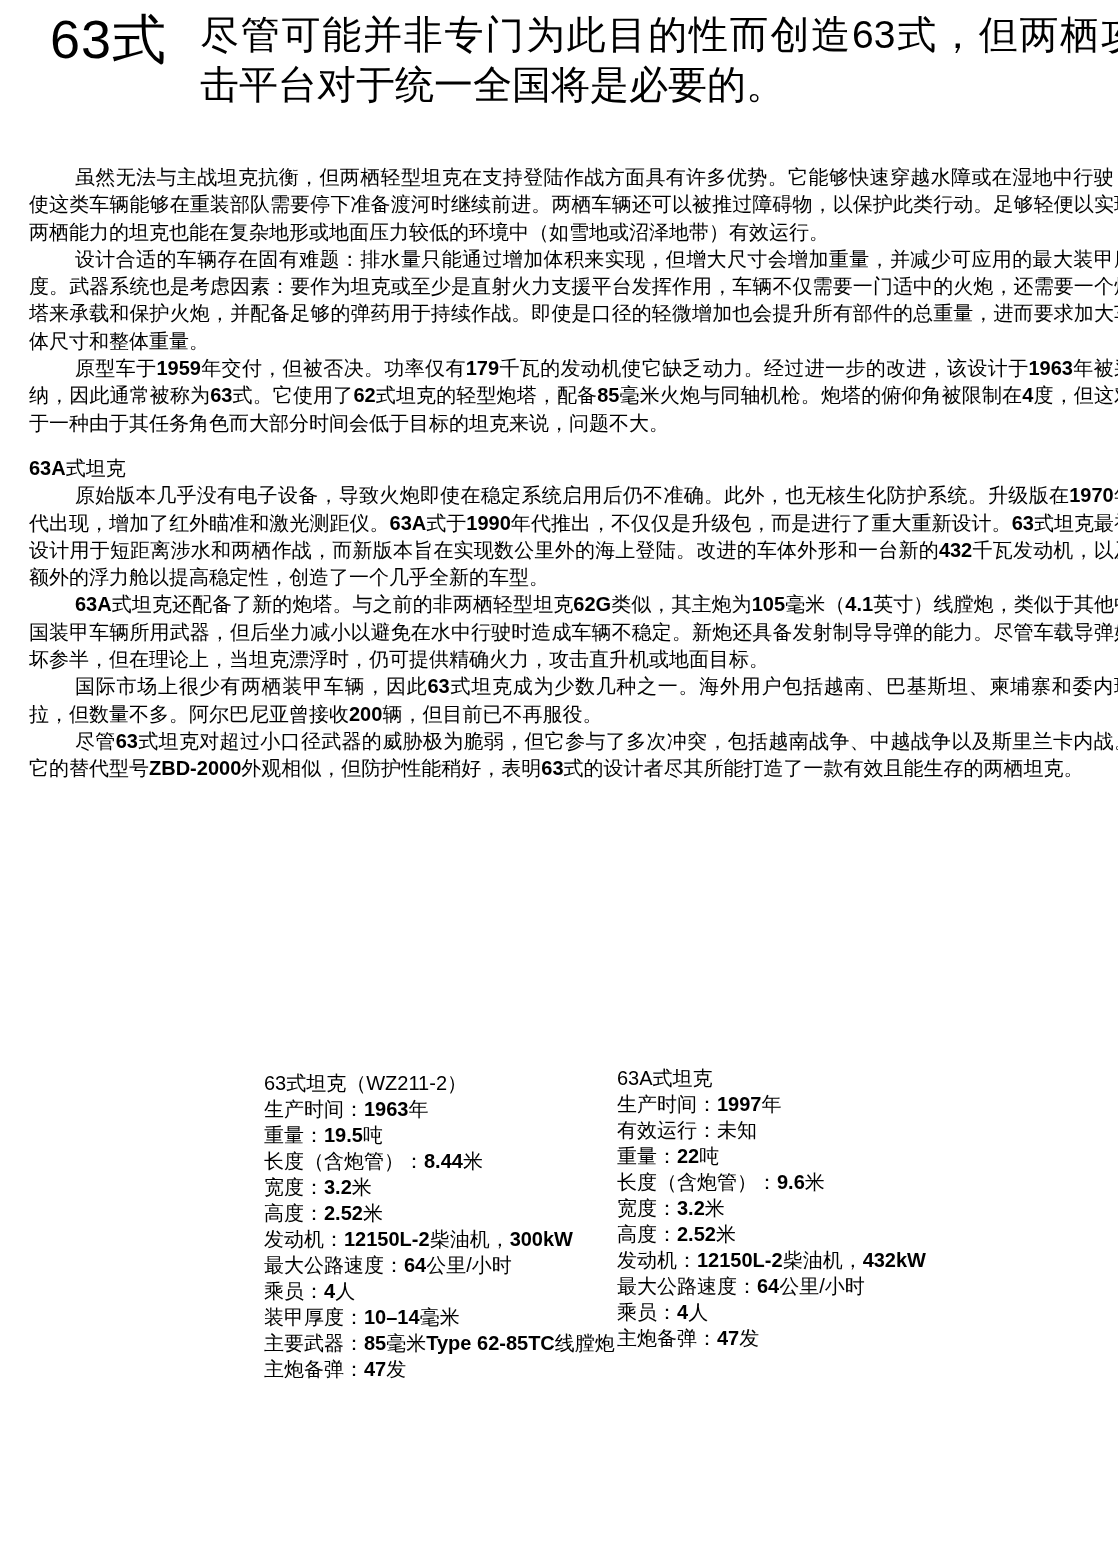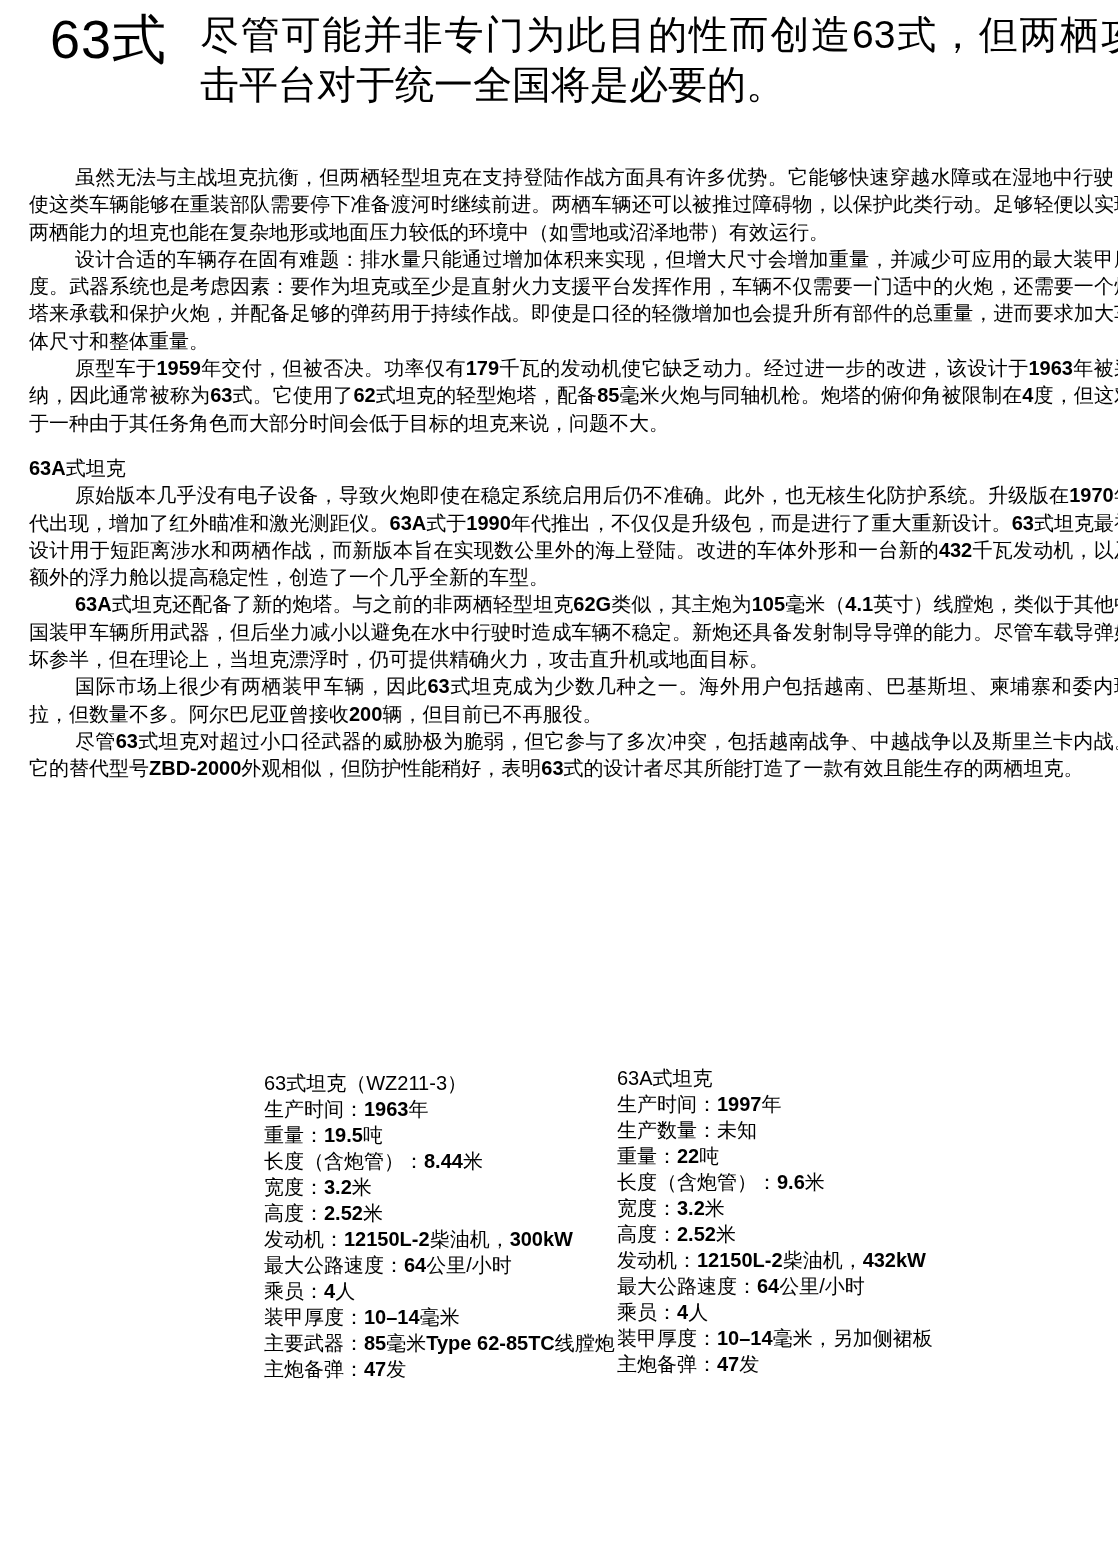--- a/index.html
+++ b/index.html
@@ -79,42 +79,41 @@
 
     <div class="section-heading"><b>63A</b>式坦克</div>
 
     <p>原始版本几乎没有电子设备，导致火炮即使在稳定系统启用后仍不准确。此外，也无核生化防护系统。升级版在<b>1970</b>年代出现，增加了红外瞄准和激光测距仪。<b>63A</b>式于<b>1990</b>年代推出，不仅仅是升级包，而是进行了重大重新设计。<b>63</b>式坦克最初设计用于短距离涉水和两栖作战，而新版本旨在实现数公里外的海上登陆。改进的车体外形和一台新的<b>432</b>千瓦发动机，以及额外的浮力舱以提高稳定性，创造了一个几乎全新的车型。</p>
     <p><b>63A</b>式坦克还配备了新的炮塔。与之前的非两栖轻型坦克<b>62G</b>类似，其主炮为<b>105</b>毫米（<b>4.1</b>英寸）线膛炮，类似于其他中国装甲车辆所用武器，但后坐力减小以避免在水中行驶时造成车辆不稳定。新炮还具备发射制导导弹的能力。尽管车载导弹好坏参半，但在理论上，当坦克漂浮时，仍可提供精确火力，攻击直升机或地面目标。</p>
     <p>国际市场上很少有两栖装甲车辆，因此<b>63</b>式坦克成为少数几种之一。海外用户包括越南、巴基斯坦、柬埔寨和委内瑞拉，但数量不多。阿尔巴尼亚曾接收<b>200</b>辆，但目前已不再服役。</p>
     <p>尽管<b>63</b>式坦克对超过小口径武器的威胁极为脆弱，但它参与了多次冲突，包括越南战争、中越战争以及斯里兰卡内战。它的替代型号<b>ZBD-2000</b>外观相似，但防护性能稍好，表明<b>63</b>式的设计者尽其所能打造了一款有效且能生存的两栖坦克。</p>
   </div>
 
   <div class="spec-column spec-left">
-    <div class="spec-title">63式坦克（WZ211-3）</div>
+    <div class="spec-title">63式坦克（WZ211-2）</div>
     <div class="spec-row">生产时间：<b>1963</b>年</div>
     <div class="spec-row">重量：<b>19.5</b>吨</div>
     <div class="spec-row">长度（含炮管）：<b>8.44</b>米</div>
     <div class="spec-row">宽度：<b>3.2</b>米</div>
     <div class="spec-row">高度：<b>2.52</b>米</div>
     <div class="spec-row">发动机：<b>12150L-2</b>柴油机，<b>300kW</b></div>
     <div class="spec-row">最大公路速度：<b>64</b>公里/小时</div>
     <div class="spec-row">乘员：<b>4</b>人</div>
     <div class="spec-row">装甲厚度：<b>10–14</b>毫米</div>
     <div class="spec-row">主要武器：<b>85</b>毫米<b>Type 62-85TC</b>线膛炮</div>
     <div class="spec-row">主炮备弹：<b>47</b>发</div>
   </div>
 
   <div class="spec-column spec-right">
     <div class="spec-title">63A式坦克</div>
     <div class="spec-row">生产时间：<b>1997</b>年</div>
-    <div class="spec-row">生产数量：未知</div>
+    <div class="spec-row">有效运行：未知</div>
     <div class="spec-row">重量：<b>22</b>吨</div>
     <div class="spec-row">长度（含炮管）：<b>9.6</b>米</div>
     <div class="spec-row">宽度：<b>3.2</b>米</div>
     <div class="spec-row">高度：<b>2.52</b>米</div>
     <div class="spec-row">发动机：<b>12150L-2</b>柴油机，<b>432kW</b></div>
     <div class="spec-row">最大公路速度：<b>64</b>公里/小时</div>
     <div class="spec-row">乘员：<b>4</b>人</div>
-    <div class="spec-row">装甲厚度：<b>10–14</b>毫米，另加侧裙板</div>
     <div class="spec-row">主炮备弹：<b>47</b>发</div>
   </div>
 
 </div>
 
 </body></html>

